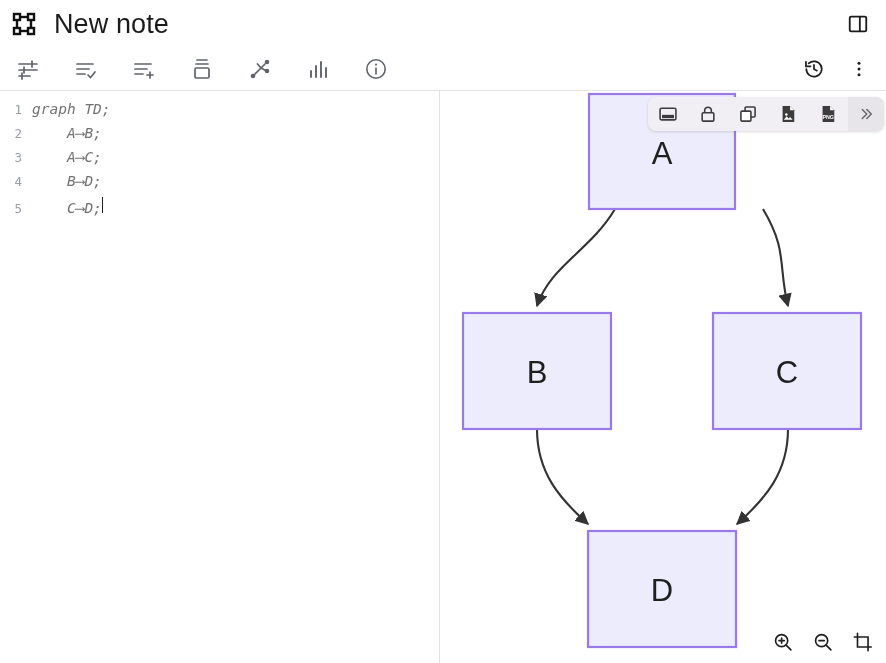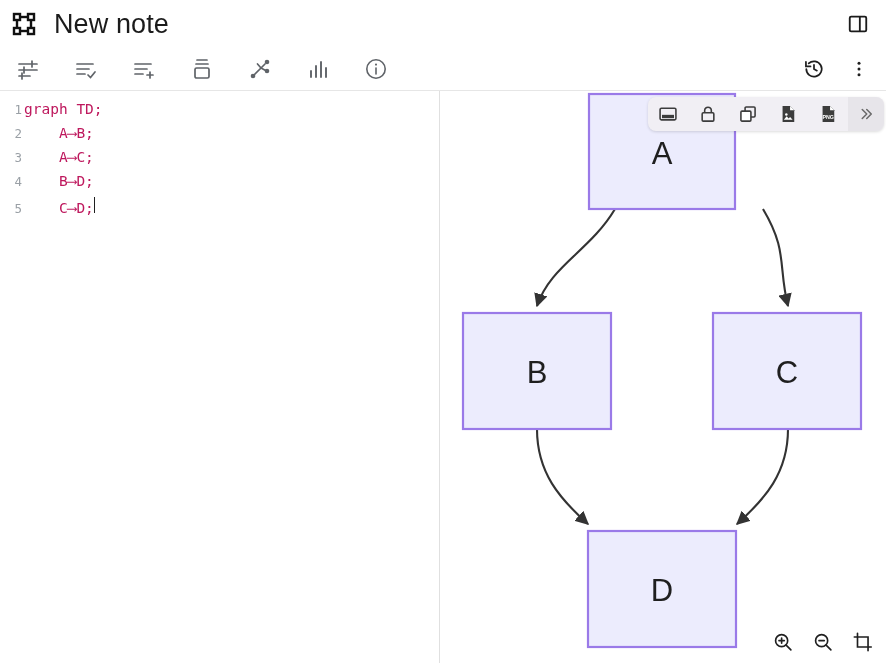--- a/index.html
+++ b/index.html
@@ -108,24 +108,25 @@
   }
   .gutter {
     width: 22px;
     text-align: right;
     color: #9aa0a6;
     font-size: 12.5px;
     flex: 0 0 auto;
     font-family: "DejaVu Sans Mono", monospace;
   }
   .code-text {
-    margin-left: 2px;
-    color: #be185d;
+    margin-left: 10px;
+    color: #737373;
     white-space: pre;
     position: relative;
+    font-style: italic;
   }
   .caret {
     display: inline-block;
     width: 1px;
     height: 16px;
     background: #1f1f1f;
     vertical-align: -3px;
     margin-left: 0px;
   }
 

